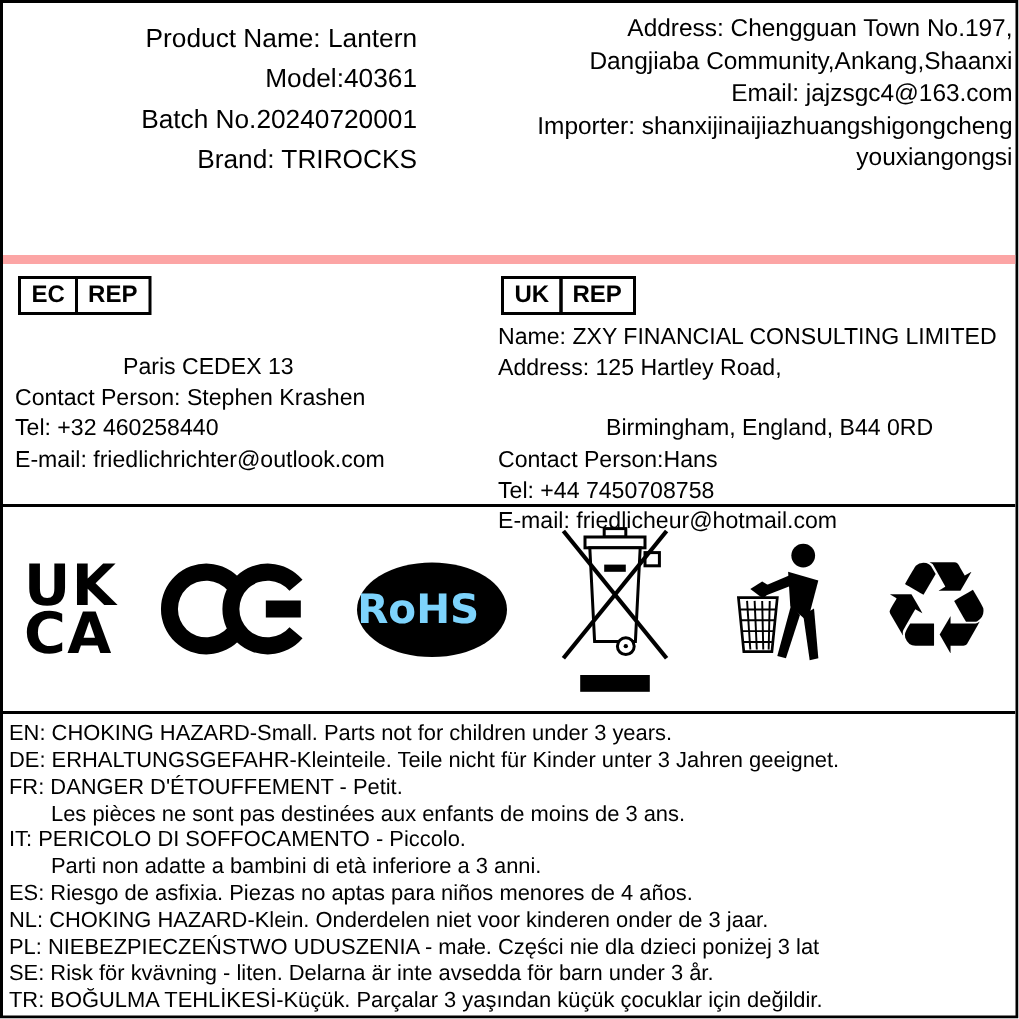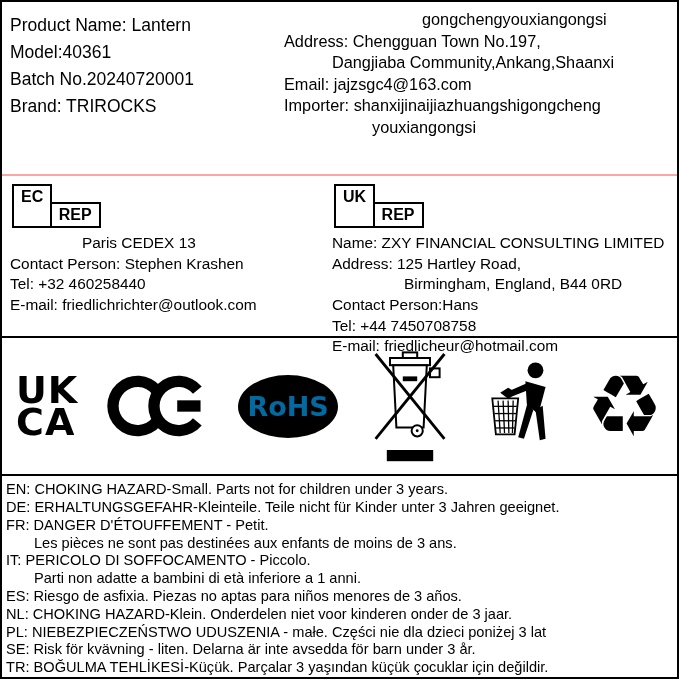--- a/index.html
+++ b/index.html
@@ -6,63 +6,62 @@
   *{box-sizing:border-box;}
   .label{
     width:679px;height:679px;
     border:2px solid #000;
     background:#fff;color:#000;
     font-family:"Liberation Sans",sans-serif;
     display:flex;flex-direction:column;
     overflow:hidden;
   }
   
-  .sec1{height:178px;border-bottom:2px solid #fca5a5;display:flex;}
+  .sec1{height:178px;border-bottom:6px solid #fca5a5;display:flex;text-align:right;}
   .product-col{width:276px;padding:10px 0 0 8px;font-size:17.5px;line-height:27px;}
   .mfr-col{flex:1;padding:7px 2px 0 6px;font-size:16.3px;line-height:21.6px;}
   .ind-mfr1{text-indent:138px;}
   .ind-mfr3{text-indent:48px;}
   .ind-mfr6{text-indent:88px;}
   
   .sec2{height:162px;border-bottom:2px solid #000;display:flex;}
   .rep-col{padding:6px 0 0 8px;font-size:15.4px;line-height:20.6px;}
   .rep-col.ec{width:322px;}
   .rep-col.uk{flex:1;}
   .rep-badge{display:inline-flex;margin:2px 0 5px 2px;font-weight:bold;font-size:16px;}
   .badge-cell{border:2.5px solid #000;padding:2px 7px;line-height:18px;}
-  .badge-cell + .badge-cell{margin-left:-2.5px;margin-top:18px;}
-  .ind-rep{text-indent:72px;}
+  .badge-cell + .badge-cell{margin-left:-2.5px;}
+  .ind-rep{text-indent:72px;margin-top:20px;}
   
   .sec3{height:141px;border-bottom:2px solid #000;display:flex;align-items:center;
         justify-content:space-between;padding:0 14px;}
   .ukca{font-weight:800;font-size:38px;line-height:.86;letter-spacing:1px;
         font-family:"DejaVu Sans",sans-serif;}
-  .rohs{width:100px;height:63px;background:#000;border-radius:50%;color:#0369a1;
-        display:flex;align-items:center;justify-content:center;
+  .rohs{width:100px;height:63px;background:#000;border-radius:50%;color:#7dd3fc;
+        display:flex;align-items:center;justify-content:flex-start;
         font-weight:bold;font-size:27px;font-family:"DejaVu Sans",sans-serif;}
   .recycle{font-family:"DejaVu Sans",sans-serif;font-size:86px;line-height:1;color:#000;}
   .mark svg{display:block;}
   
   .sec4{flex:1;padding:5px 2px 0 4px;font-size:14.6px;line-height:17.8px;}
   .ind-warn{text-indent:28px;}
 </style>
 </head>
 <body>
 
 <div class="label">
 
   <div class="sec1">
     <div class="product-col">
       <div>Product Name: Lantern</div>
       <div>Model:40361</div>
       <div>Batch No.20240720001</div>
       <div>Brand: TRIROCKS</div>
     </div>
     <div class="mfr-col">
-      <div class="ind-mfr1">gongchengyouxiangongsi</div>
       <div>Address: Chengguan Town No.197,</div>
       <div class="ind-mfr3">Dangjiaba Community,Ankang,Shaanxi</div>
       <div>Email: jajzsgc4@163.com</div>
       <div>Importer: shanxijinaijiazhuangshigongcheng</div>
       <div class="ind-mfr6">youxiangongsi</div>
     </div>
   </div>
 
   <div class="sec2">
     <div class="rep-col ec">
@@ -151,21 +150,21 @@
       <span>♻</span>
     </div>
   </div>
 
   <div class="sec4">
     <div>EN: CHOKING HAZARD-Small. Parts not for children under 3 years.</div>
     <div>DE: ERHALTUNGSGEFAHR-Kleinteile. Teile nicht für Kinder unter 3 Jahren geeignet.</div>
     <div>FR: DANGER D'ÉTOUFFEMENT - Petit.</div>
     <div class="ind-warn">Les pièces ne sont pas destinées aux enfants de moins de 3 ans.</div>
     <div>IT: PERICOLO DI SOFFOCAMENTO - Piccolo.</div>
-    <div class="ind-warn">Parti non adatte a bambini di età inferiore a 1 anni.</div>
-    <div>ES: Riesgo de asfixia. Piezas no aptas para niños menores de 3 años.</div>
+    <div class="ind-warn">Parti non adatte a bambini di età inferiore a 3 anni.</div>
+    <div>ES: Riesgo de asfixia. Piezas no aptas para niños menores de 4 años.</div>
     <div>NL: CHOKING HAZARD-Klein. Onderdelen niet voor kinderen onder de 3 jaar.</div>
     <div>PL: NIEBEZPIECZEŃSTWO UDUSZENIA - małe. Części nie dla dzieci poniżej 3 lat</div>
     <div>SE: Risk för kvävning - liten. Delarna är inte avsedda för barn under 3 år.</div>
     <div>TR: BOĞULMA TEHLİKESİ-Küçük. Parçalar 3 yaşından küçük çocuklar için değildir.</div>
   </div>
 
 </div>
 
 </body></html>

